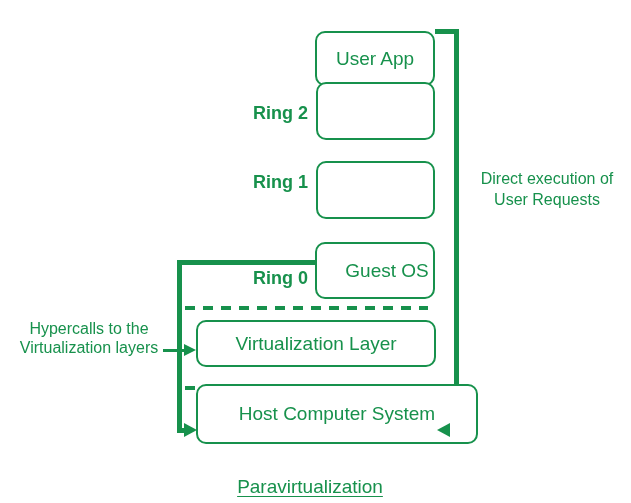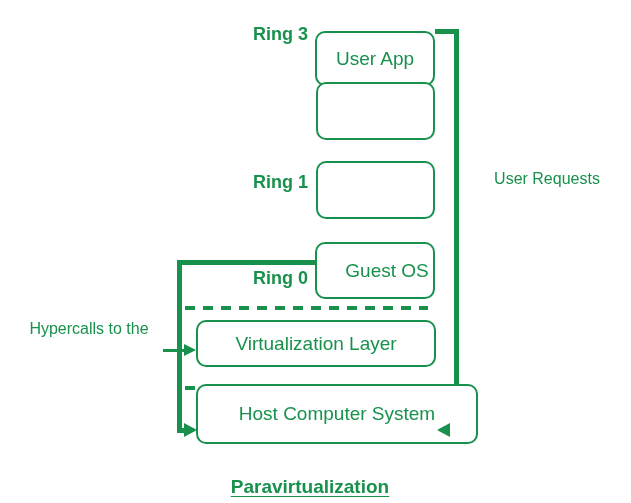--- a/index.html
+++ b/index.html
@@ -36,21 +36,21 @@
     color: var(--green);
     font-size: 16px;
     line-height: 20px;
     text-align: center;
     z-index: 4;
   }
   .caption {
     position: absolute;
     color: var(--green);
     font-size: 19px;
-    font-weight: bold;
+    font-weight: normal;
     text-decoration: underline;
     text-underline-offset: 3px;
     text-align: center;
     z-index: 4;
   }
   .hline, .vline {
     position: absolute;
     background: var(--green);
     z-index: 2;
   }
@@ -75,21 +75,21 @@
     border-bottom: 7px solid transparent;
     border-right: 13px solid var(--green);
     z-index: 3;
   }
 </style>
 </head>
 <body>
 
 <div id="canvas">
 
-  <div class="ring-label" style="left:240px; top:24px;">Ring 3</div>
+  <div class="ring-label" style="left:240px; top:103px;">Ring 2</div>
   <div class="ring-label" style="left:240px; top:172px;">Ring 1</div>
   <div class="ring-label" style="left:240px; top:268px;">Ring 0</div>
 
   <div class="box" style="left:315px; top:3px;   width:120px; height:55px;margin-top:28px;">User App</div>
   <div class="box" style="left:316px; top:82px;  width:119px; height:58px;"></div>
   <div class="box" style="left:316px; top:161px; width:119px; height:58px;"></div>
   <div class="box" style="left:315px; top:242px; width:120px; height:57px;padding-left:24px;">Guest OS</div>
 
   <div class="box" style="left:196px; top:320px; width:240px; height:47px;">Virtualization Layer</div>
   <div class="box" style="left:196px; top:384px; width:282px; height:60px;">Host Computer System</div>
@@ -102,23 +102,25 @@
   <div class="hline" style="left:177px; top:428px; width:10px; height:5px;"></div>
   <div class="arrow-right" style="left:184px; top:423px;"></div>
 
   <div class="hline" style="left:435px; top:29px; width:24px; height:5px;"></div>
   <div class="vline" style="left:454px; top:29px; width:5px; height:404px;"></div>
   <div class="hline" style="left:447px; top:428px; width:12px; height:5px;"></div>
   <div class="arrow-left" style="left:437px; top:423px;"></div>
 
   <div class="annotation" style="left:0px; top:319px; width:178px; line-height:19px;">
     <div>Hypercalls to the</div>
+    <div>Virtualization layers</div>
   </div>
   <div class="hline" style="left:163px; top:349px; width:23px; height:3px;"></div>
   <div class="arrow-right" style="left:184px; top:344px; border-top-width:6px; border-bottom-width:6px; border-left-width:12px;"></div>
 
   <div class="annotation" style="left:462px; top:168px; width:170px; line-height:21px;">
+    <div>Direct execution of</div>
     <div>User Requests</div>
   </div>
 
   <div class="caption" style="left:160px; top:476px; width:300px;">Paravirtualization</div>
 
 </div>
 
 </body></html>

